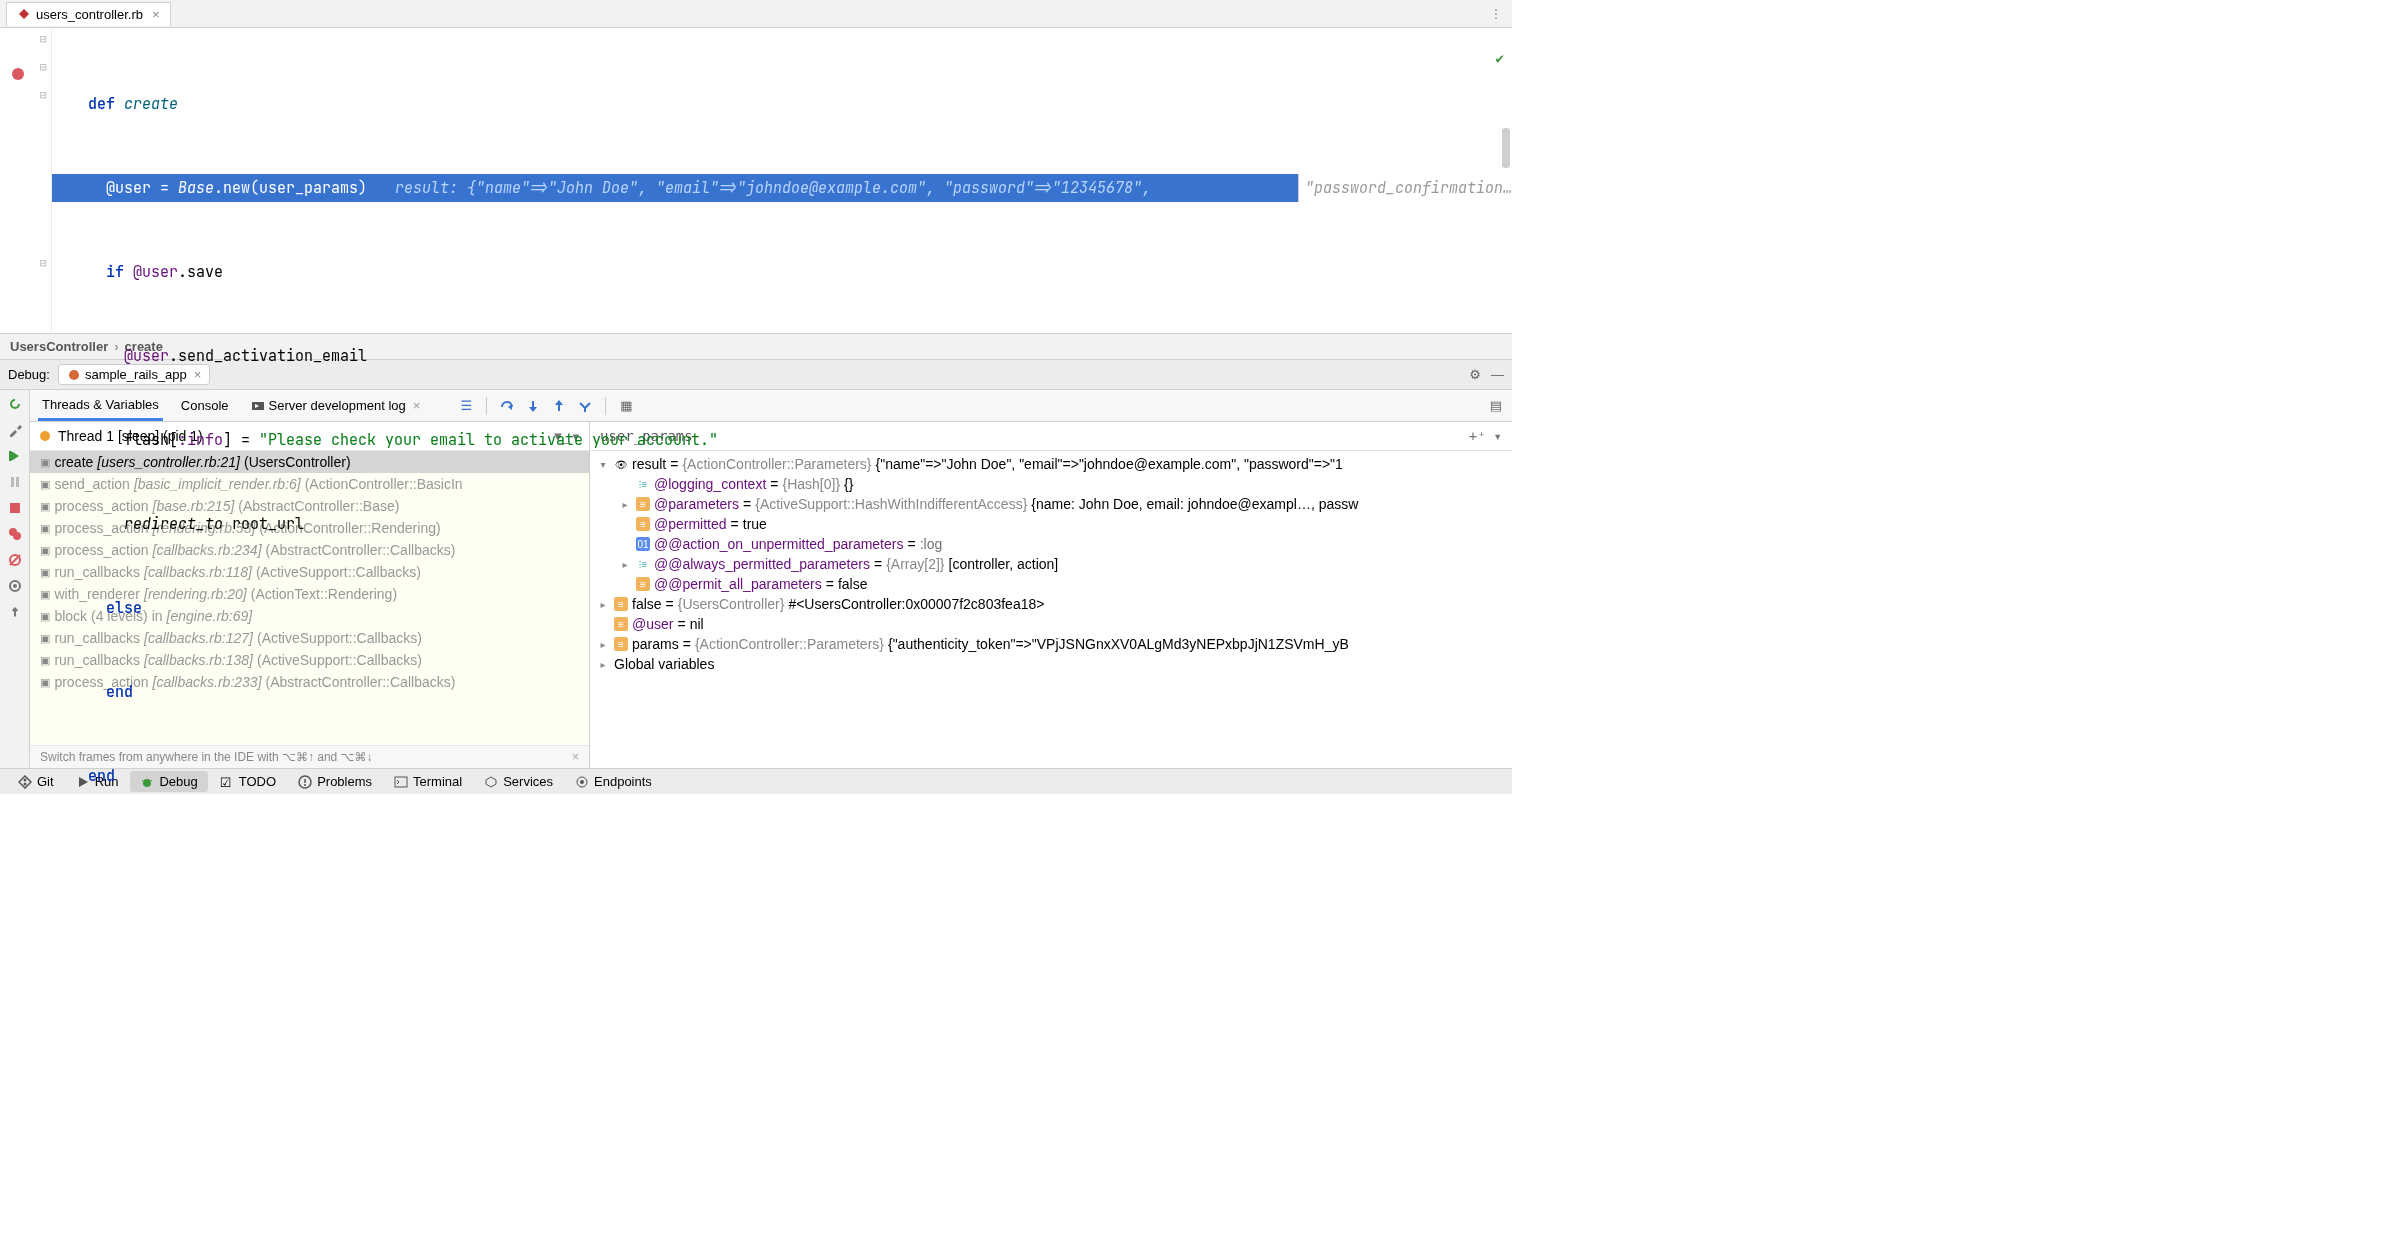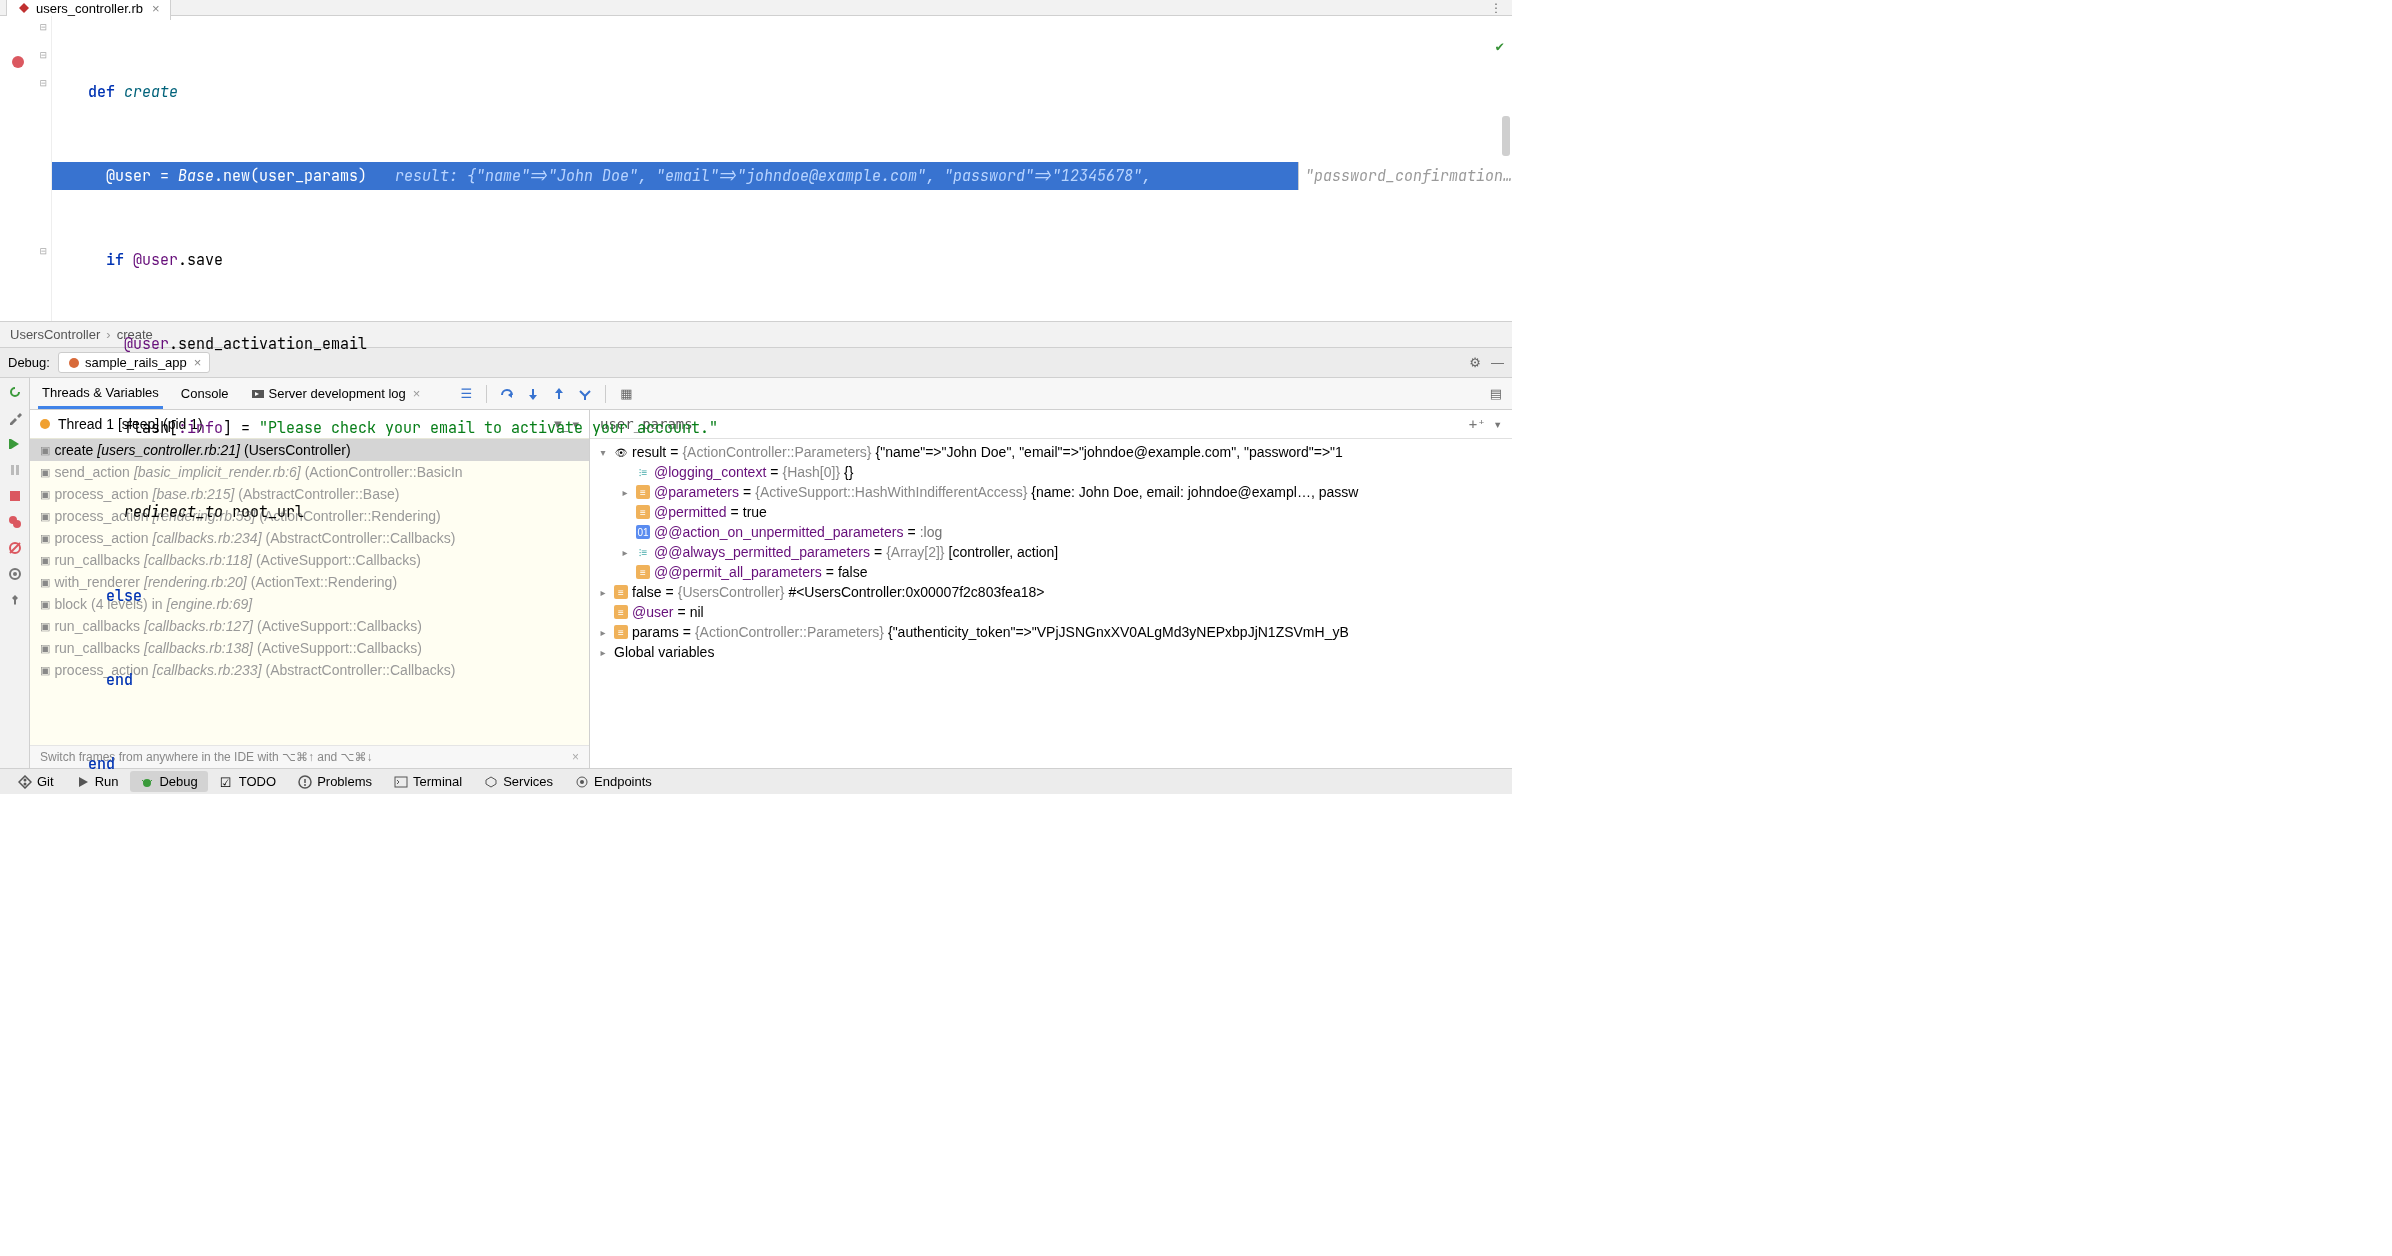--- a/index.html
+++ b/index.html
@@ -12,21 +12,21 @@
   height: 794px;
   overflow: hidden;
   display: flex;
   flex-direction: column;
 }
 .tabbar {
   display: flex;
   align-items: center;
   background: #f2f2f2;
   border-bottom: 1px solid #d0d0d0;
-  height: 16px;
+  height: 28px;
   padding-left: 6px;
   justify-content: space-between;
 }
 .tabbar-left { display: flex; align-items: center; }
 .file-tab {
   display: flex;
   align-items: center;
   gap: 5px;
   padding: 4px 10px;
   background: #fff;
@@ -124,20 +124,21 @@
 .breadcrumb {
   background: #f2f2f2;
   border-top: 1px solid #d0d0d0;
   border-bottom: 1px solid #d0d0d0;
   padding: 5px 10px;
   font-size: 13px;
   color: #555;
   display: flex;
   align-items: center;
   gap: 6px;
+  font-weight: bold;
 }
 .breadcrumb .chev { color: #999; }
 
 .debug-header {
   background: #ececec;
   border-bottom: 1px solid #d0d0d0;
   padding: 4px 8px;
   display: flex;
   align-items: center;
   justify-content: space-between;

